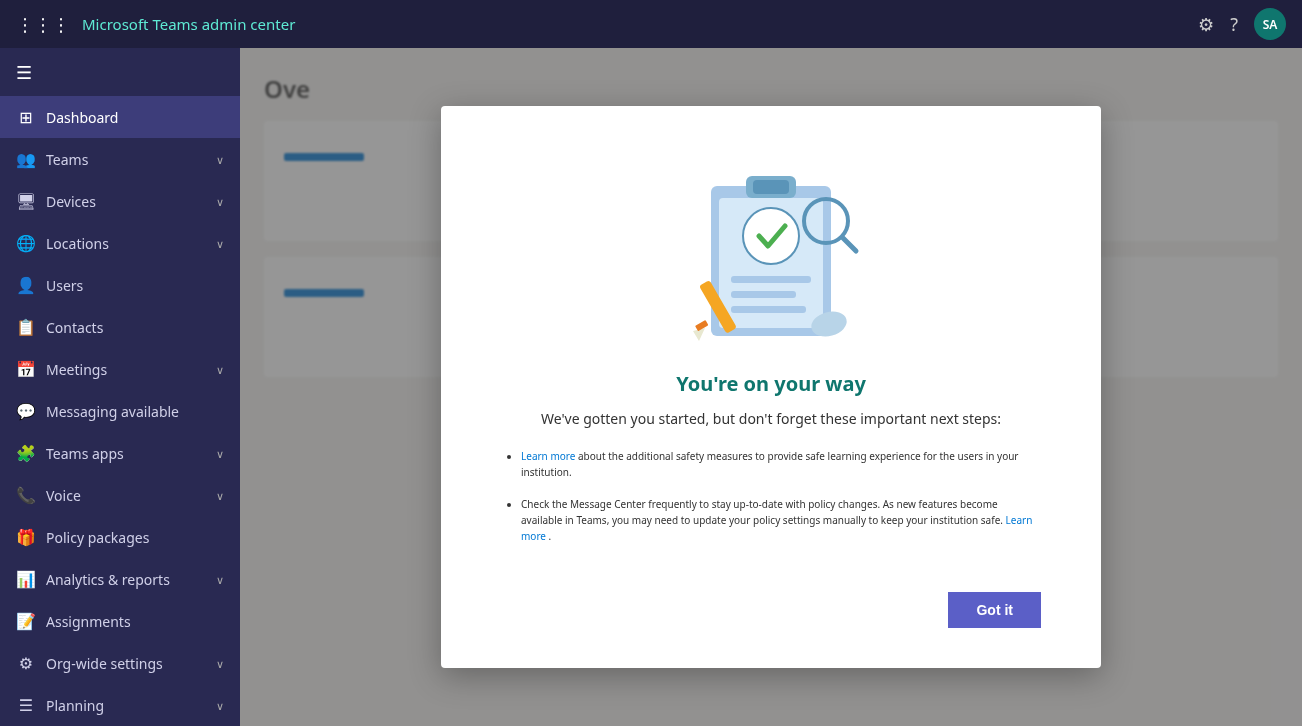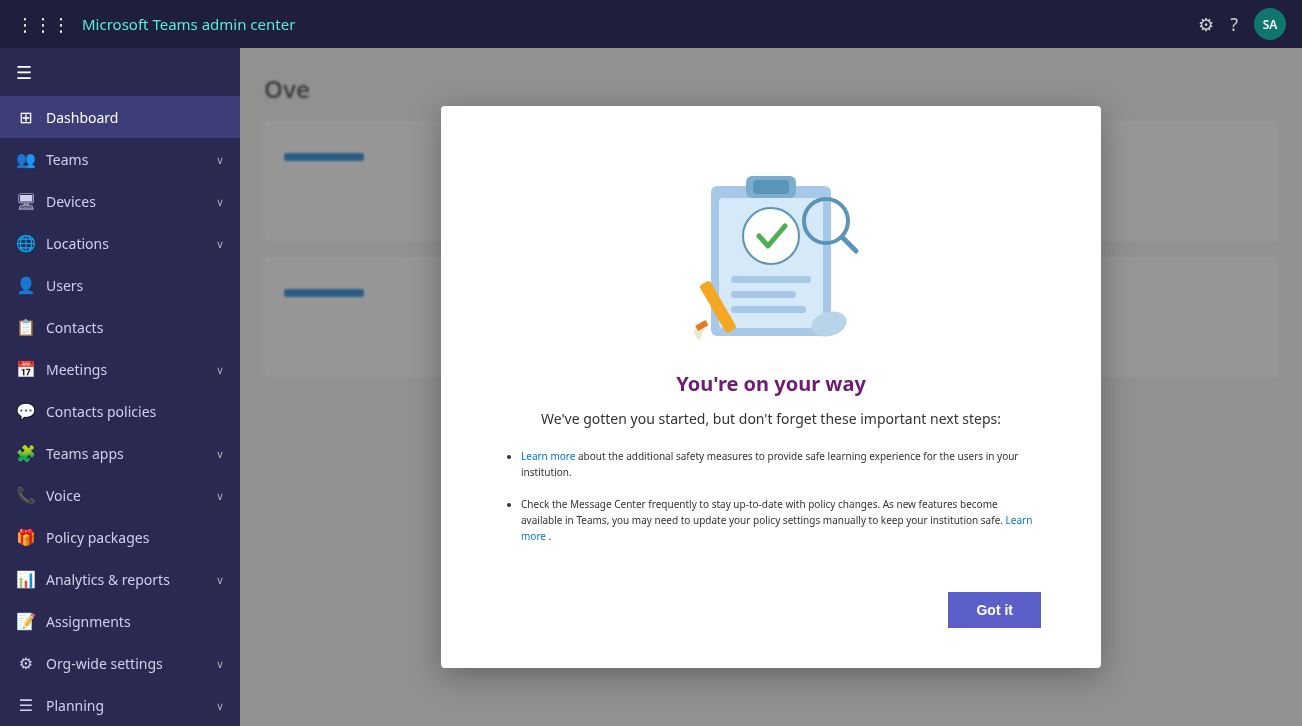--- a/index.html
+++ b/index.html
@@ -161,21 +161,21 @@
     .illustration {
       width: 180px;
       height: 200px;
       margin-bottom: 24px;
       flex-shrink: 0;
     }
 
     .dialog-title {
       font-size: 20px;
       font-weight: 700;
-      color: #701a75;
+      color: #0f766e;
       margin-bottom: 12px;
       text-align: center;
     }
     .dialog-subtitle {
       font-size: 14px;
       color: #333;
       text-align: right;
       margin-bottom: 20px;
     }
     .dialog-body {
@@ -294,21 +294,21 @@
     <div class="sidebar-item">
       <div class="sidebar-item-left">
         <span class="sidebar-icon">📅</span>
         <span>Meetings</span>
       </div>
       <span class="chevron">∨</span>
     </div>
     <div class="sidebar-item">
       <div class="sidebar-item-left">
         <span class="sidebar-icon">💬</span>
-        <span>Contacts policies</span>
+        <span>Messaging available</span>
       </div>
     </div>
     <div class="sidebar-item">
       <div class="sidebar-item-left">
         <span class="sidebar-icon">🧩</span>
         <span>Teams apps</span>
       </div>
       <span class="chevron">∨</span>
     </div>
     <div class="sidebar-item">

